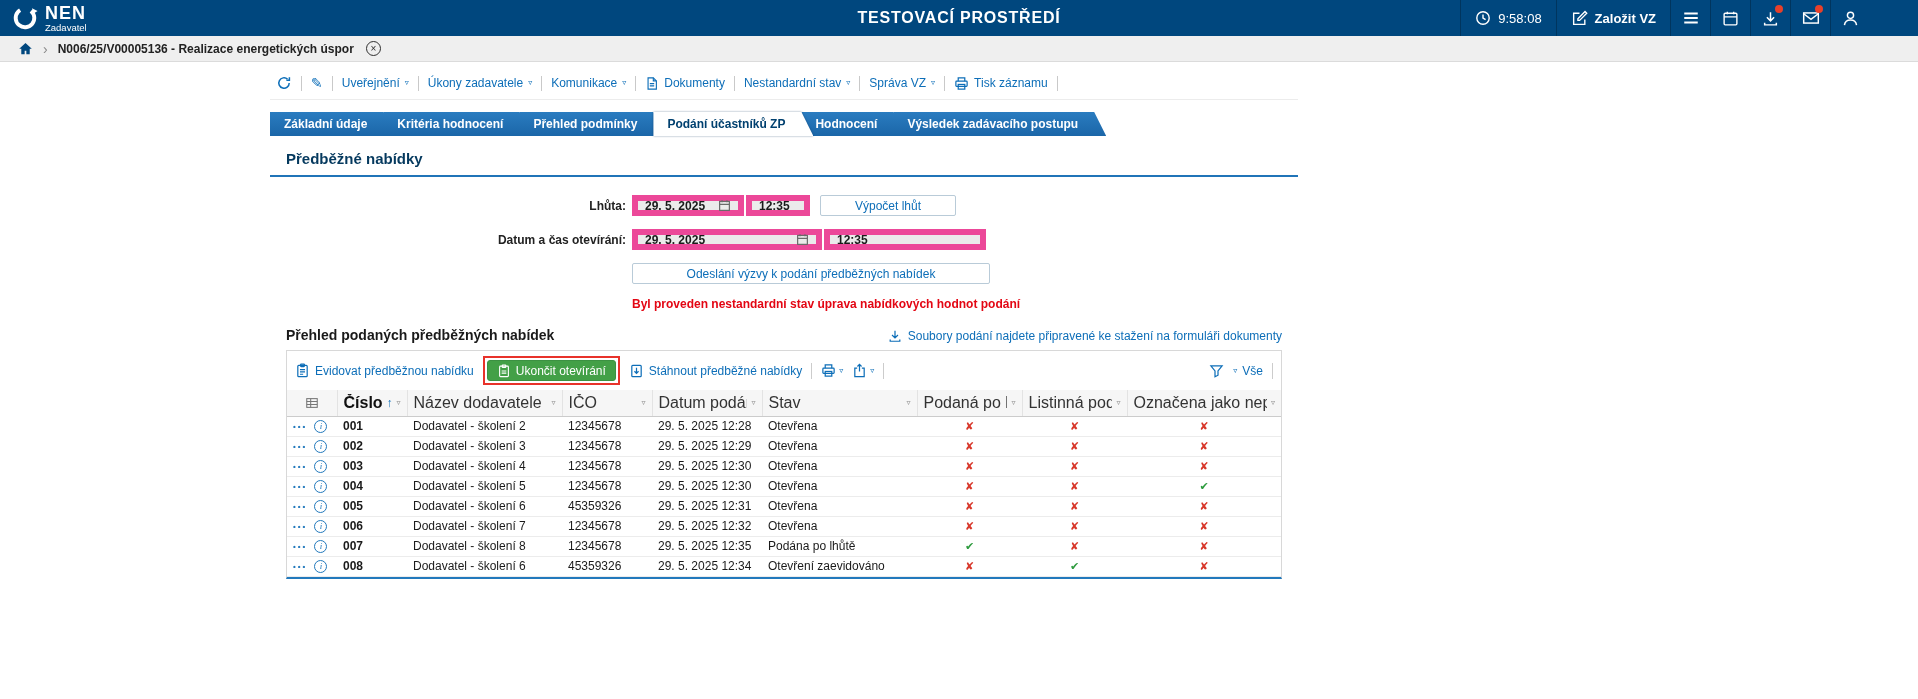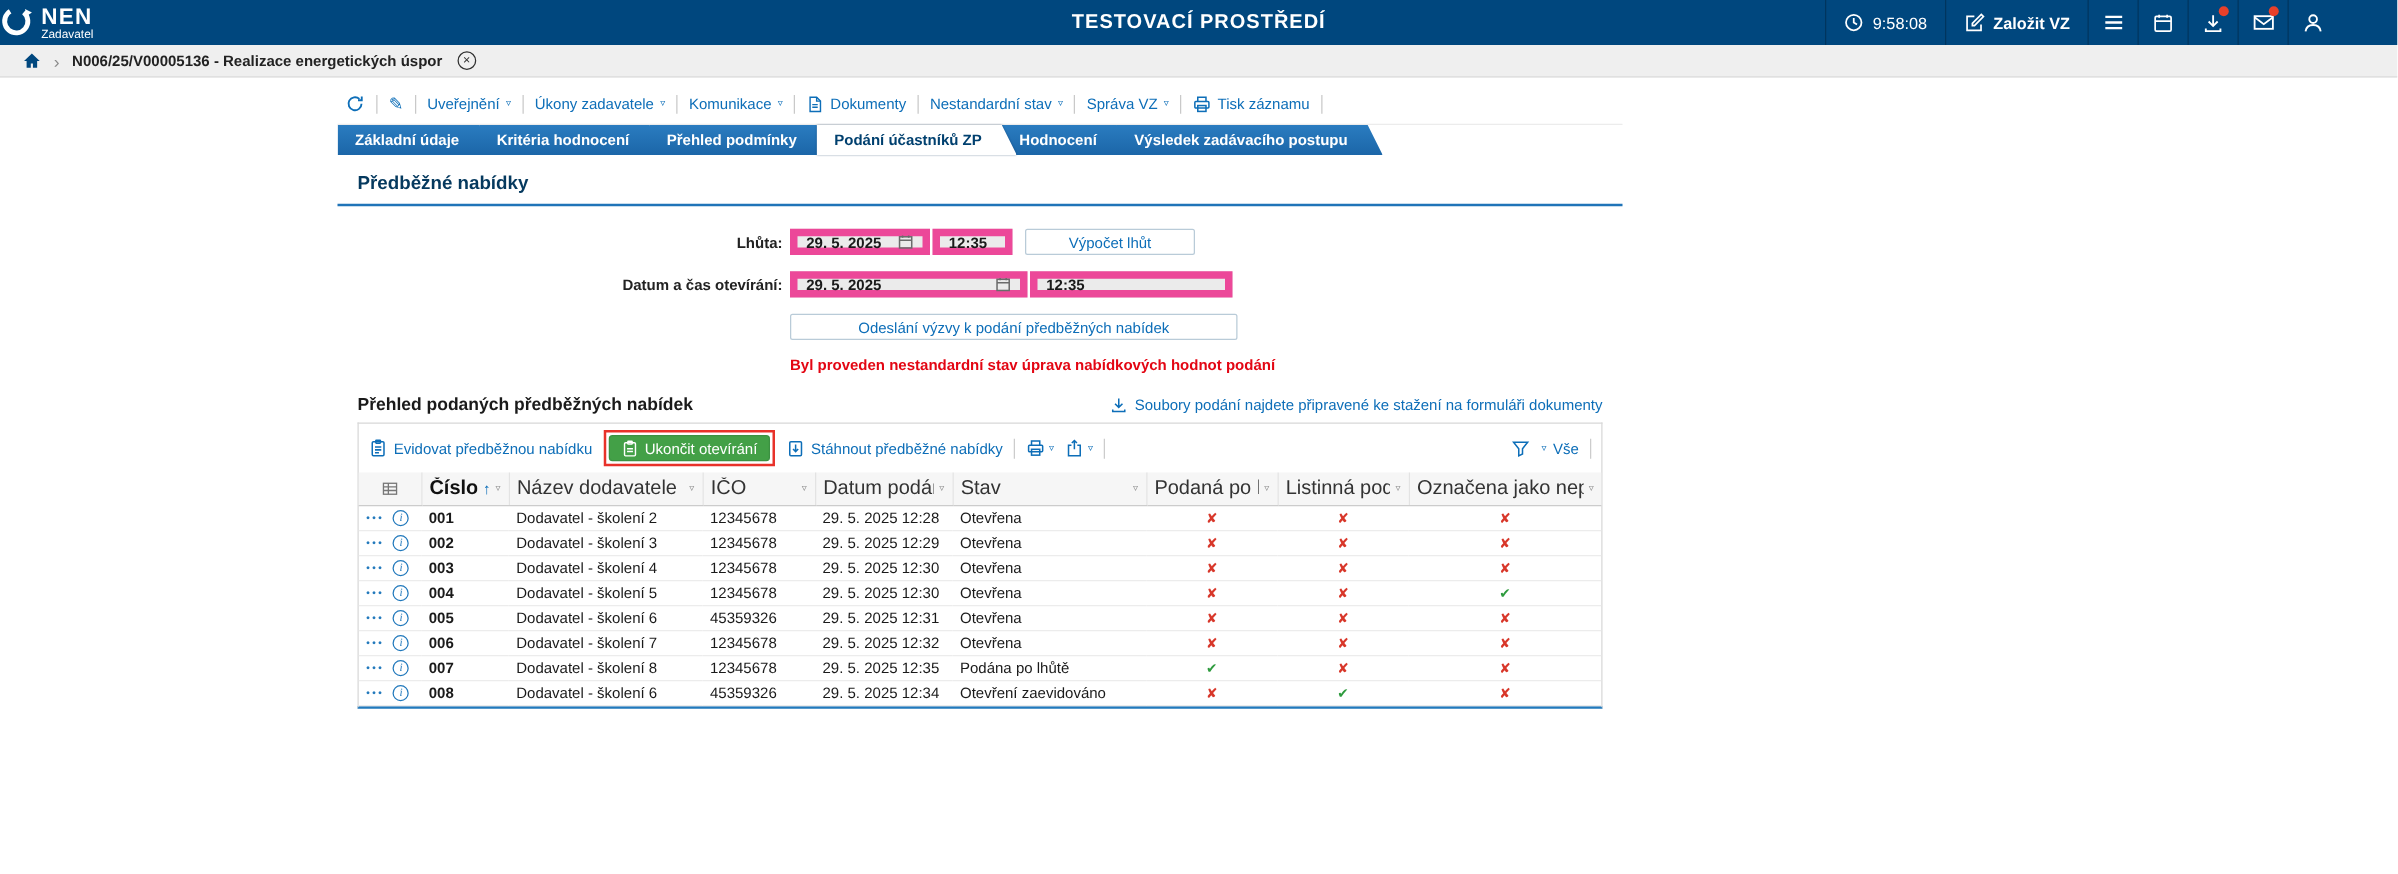--- a/index.html
+++ b/index.html
@@ -9,21 +9,21 @@
     background:#fff; color:#1a1a1a; overflow:hidden; position:relative;
     font-size:12px;
   }
   svg { display:block; }
 
   
   .app-header {
     height:36px; background:#00477E; display:flex; align-items:center;
     position:relative; color:#fff;
   }
-  .logo { display:flex; gap:7px; cursor:pointer; }
+  .logo { display:flex; align-items:center; gap:7px; padding-left:12px; cursor:pointer; }
   .logo-text { display:flex; flex-direction:column; line-height:1; }
   .logo-nen { font-size:18px; font-weight:bold; letter-spacing:1px; }
   .logo-sub { font-size:9.5px; margin-top:1px; }
   .env-title {
     position:absolute; left:50%; top:50%; transform:translate(-50%,-50%);
     font-size:16px; font-weight:bold; letter-spacing:0.8px; white-space:nowrap;
   }
   .header-right { margin-left:auto; display:flex; align-items:center; height:36px; padding-right:48px; }
   .hdr-sec {
     display:flex; align-items:center; gap:7px; padding:0 14px; height:36px;
@@ -61,21 +61,21 @@
 
   
   .record-toolbar { display:flex; align-items:center; padding:13px 0 8px 6px; border-bottom:1px solid #ECECEC; }
   .rt-icon { color:#0D6EB8; cursor:pointer; display:flex; }
   .rt-pencil { color:#0D6EB8; font-size:14px; cursor:pointer; line-height:1; }
   .rt-sep { width:1px; height:15px; background:#C9C9C9; margin:0 9px; flex:none; }
   .rt-link { color:#0D6EB8; font-size:12px; cursor:pointer; display:inline-flex; align-items:center; gap:5px; white-space:nowrap; }
   .caret { font-size:8px; color:#0D6EB8; line-height:1; }
 
   
-  .tabs { display:flex; height:24px; }
+  .tabs { display:flex; margin-top:12px; height:24px; }
   .tab { position:relative; margin-right:-12px; cursor:pointer; }
   .tab:nth-child(2){z-index:6} .tab:nth-child(3){z-index:5} .tab:nth-child(4){z-index:4}
   .tab:nth-child(5){z-index:3} .tab:nth-child(6){z-index:2} .tab:nth-child(7){z-index:1}
   .tab[data-active="true"]{ z-index:8; filter:drop-shadow(0 0 1px rgba(0,40,80,0.45)); }
   .tab-inner {
     clip-path:polygon(0 0, calc(100% - 12px) 0, 100% 100%, 0 100%);
     background:linear-gradient(#2a7cc0,#1b66a8);
     color:#fff; font-weight:bold; font-size:12px;
     padding:5px 28px 6px 14px; white-space:nowrap; height:24px;
   }

